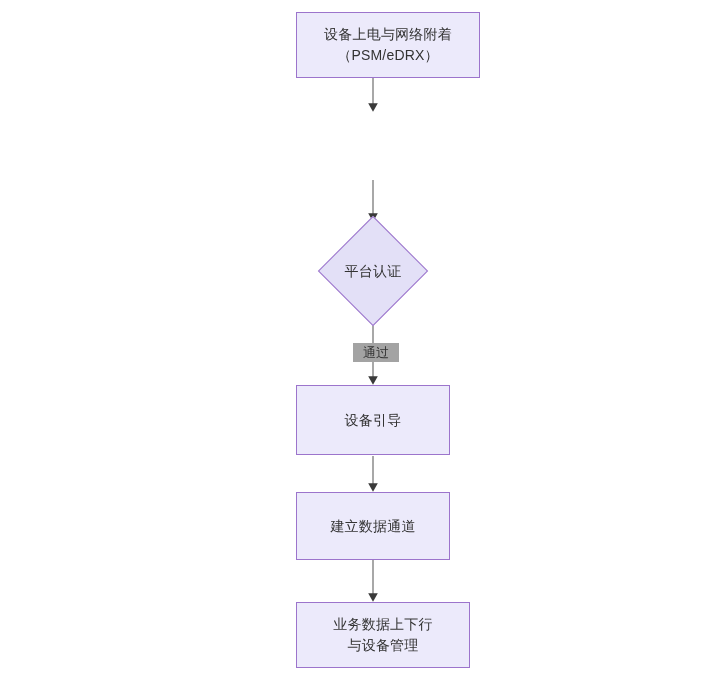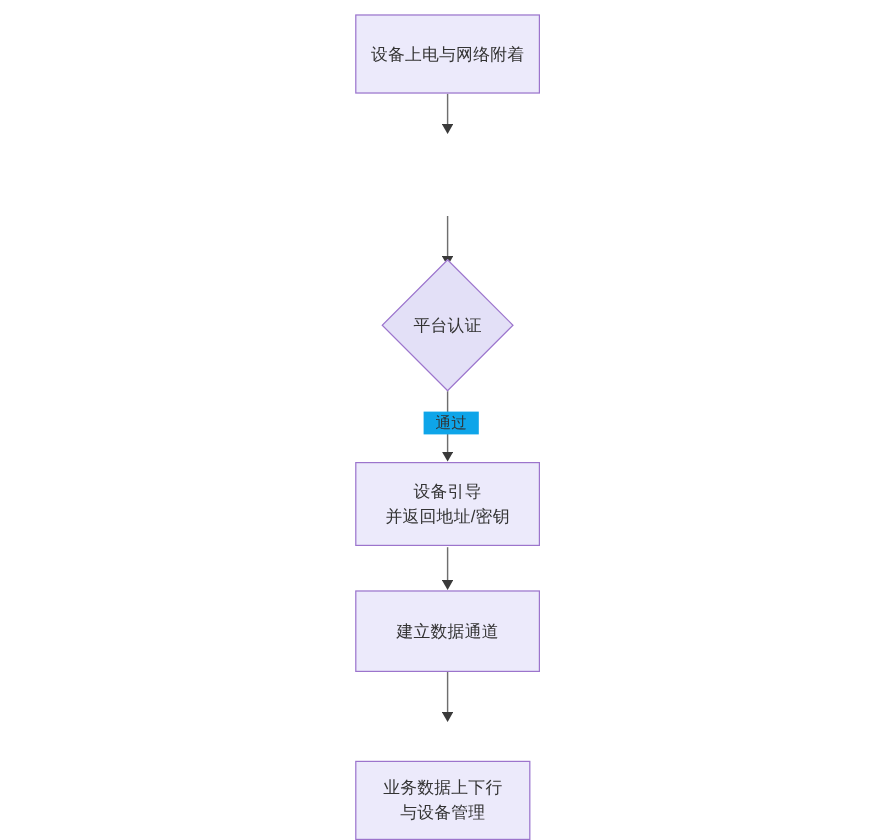--- a/index.html
+++ b/index.html
@@ -73,21 +73,21 @@
     align-items: center;
     justify-content: center;
     font-size: 14px;
     line-height: 21px;
     color: #333333;
     letter-spacing: 0.2px;
     white-space: nowrap;
   }
   .edge-label {
     position: absolute;
-    background: #0ea5e9;
+    background: #a3a3a3;
     font-size: 13px;
     line-height: 17px;
     color: #333333;
     padding: 1px 3px;
     white-space: nowrap;
     text-align: center;
   }
 </style>
 </head>
 <body>
@@ -105,39 +105,39 @@
 
     <line x1="373" y1="180" x2="373" y2="214" stroke="#6E6E6E" stroke-width="1.2" marker-end="url(#arrowhead)"></line>
 
     <line x1="373" y1="322" x2="373" y2="377" stroke="#6E6E6E" stroke-width="1.2" marker-end="url(#arrowhead)"></line>
 
     <line x1="373" y1="456" x2="373" y2="484" stroke="#6E6E6E" stroke-width="1.2" marker-end="url(#arrowhead)"></line>
 
     <line x1="373" y1="560" x2="373" y2="594" stroke="#6E6E6E" stroke-width="1.2" marker-end="url(#arrowhead)"></line>
   </svg>
 
-  <div class="node" style="left:296px; top:12px; width:154px; height:66px;">
+  <div class="node" style="left:296px; top:12px; width:184px; height:66px;">
     <span class="line">设备上电与网络附着</span>
+    <span class="line">（PSM/eDRX）</span>
   </div>
 
 
   <div class="diamond-wrap" style="left:322px; top:220px;">
     <div class="diamond-shape"></div>
     <div class="diamond-label">平台认证</div>
   </div>
 
   <div class="edge-label" style="left:353px; top:343px; width:40px;">通过</div>
 
   <div class="node" style="left:296px; top:385px; width:154px; height:70px;">
     <span class="line">设备引导</span>
-    <span class="line">并返回地址/密钥</span>
   </div>
 
   <div class="node" style="left:296px; top:492px; width:154px; height:68px;">
     <span class="line">建立数据通道</span>
   </div>
 
-  <div class="node" style="left:296px; top:602px; width:146px; height:66px;margin-top:32px;">
+  <div class="node" style="left:296px; top:602px; width:174px; height:66px;">
     <span class="line">业务数据上下行</span>
     <span class="line">与设备管理</span>
   </div>
 
 </div>
 
 </body></html>

